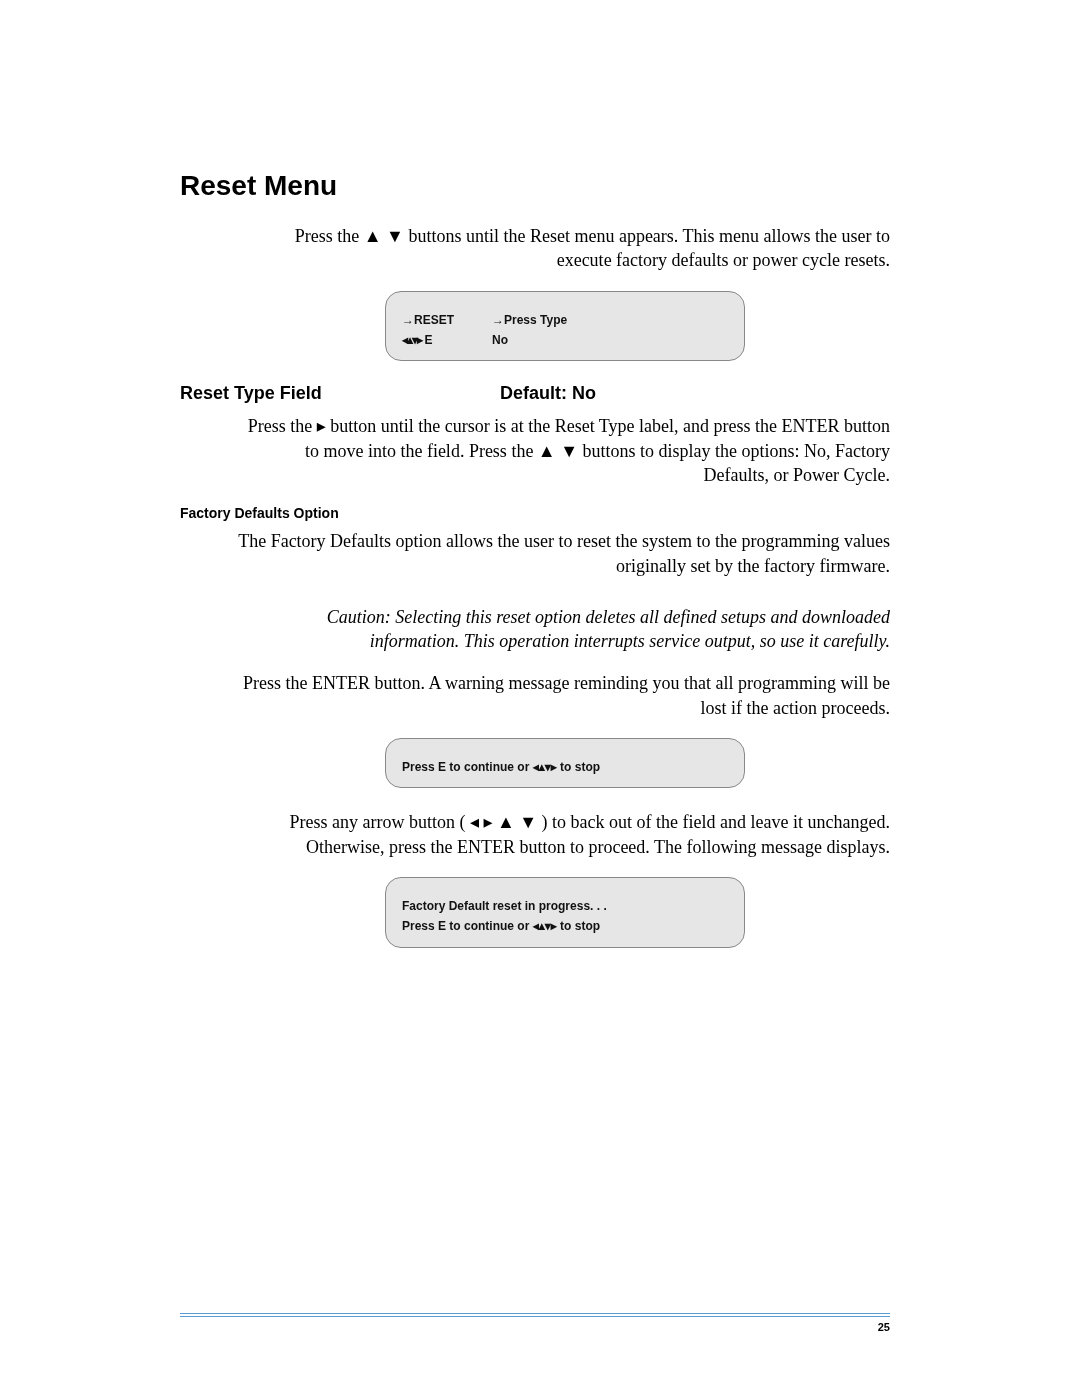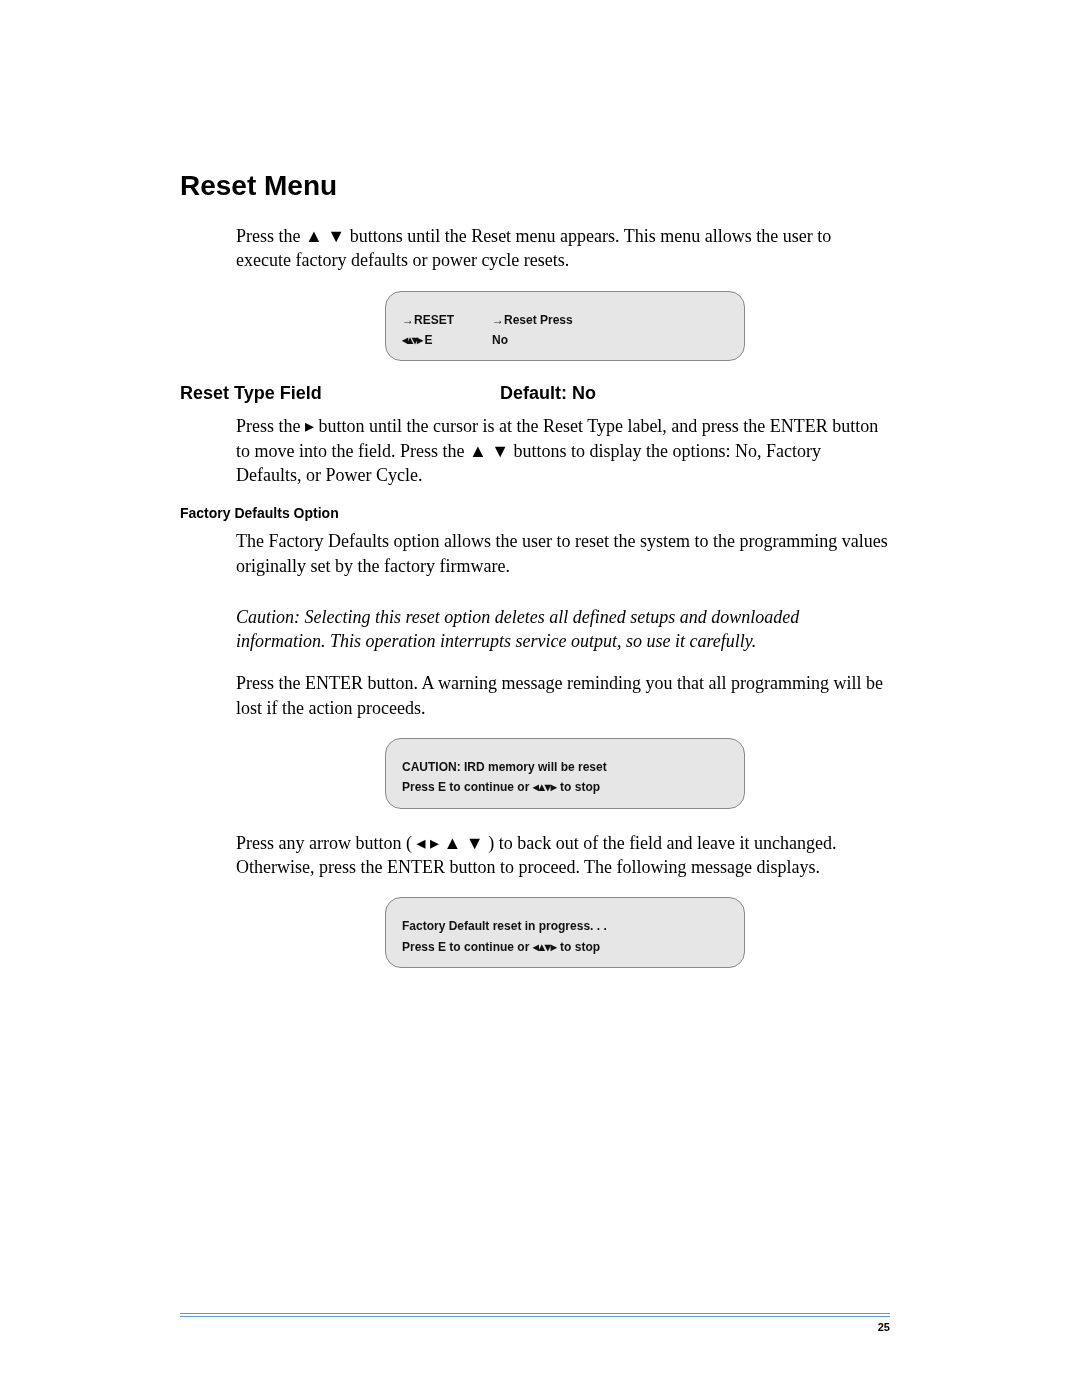--- a/index.html
+++ b/index.html
@@ -21,20 +21,21 @@
     font-family: Arial, Helvetica, sans-serif;
     font-weight: bold;
     font-size: 28px;
     margin: 0 0 22px 0;
   }
   .body-text {
     font-size: 18px;
     line-height: 1.35;
     margin: 0 0 18px 0;
     margin-left: 56px;
+    text-align: right;
   }
   .body-italic {
     font-style: italic;
     margin-top: 27px;
   }
   .field-row {
     display: flex;
     font-family: Arial, Helvetica, sans-serif;
     font-weight: bold;
     font-size: 18px;
@@ -97,21 +98,21 @@
 
 <div class="page">
 
   <h1 class="section-title">Reset Menu</h1>
 
   <p class="body-text">Press the ▲ ▼ buttons until the Reset menu appears. This menu allows the user to execute factory defaults or power cycle resets.</p>
 
   <div class="lcd">
     <div class="row">
       <span class="c1">→RESET</span>
-      <span>→Reset Press</span>
+      <span>→Press Type</span>
     </div>
     <div class="row">
       <span class="c1 nav-cluster">◂▴▾▸ E</span>
       <span>No</span>
     </div>
   </div>
 
   <div class="field-row">
     <span class="col1">Reset Type Field</span>
     <span>Default: No</span>
@@ -121,21 +122,20 @@
 
   <div class="sub-label">Factory Defaults Option</div>
 
   <p class="body-text">The Factory Defaults option allows the user to reset the system to the programming values originally set by the factory firmware.</p>
 
   <p class="body-text body-italic">Caution:  Selecting this reset option deletes all defined setups and downloaded information. This operation interrupts service output, so use it carefully.</p>
 
   <p class="body-text">Press the ENTER button. A warning message reminding you that all programming will be lost if the action proceeds.</p>
 
   <div class="lcd">
-    <span class="single">CAUTION: IRD memory will be reset</span>
     <span class="single">Press E to continue or ◂▴▾▸ to stop</span>
   </div>
 
   <p class="body-text">Press any arrow button ( ◂ ▸ ▲ ▼ ) to back out of the field and leave it unchanged. Otherwise, press the ENTER button to proceed. The following message displays.</p>
 
   <div class="lcd">
     <span class="single">Factory Default reset in progress. . .</span>
     <span class="single">Press E to continue or ◂▴▾▸ to stop</span>
   </div>
 

